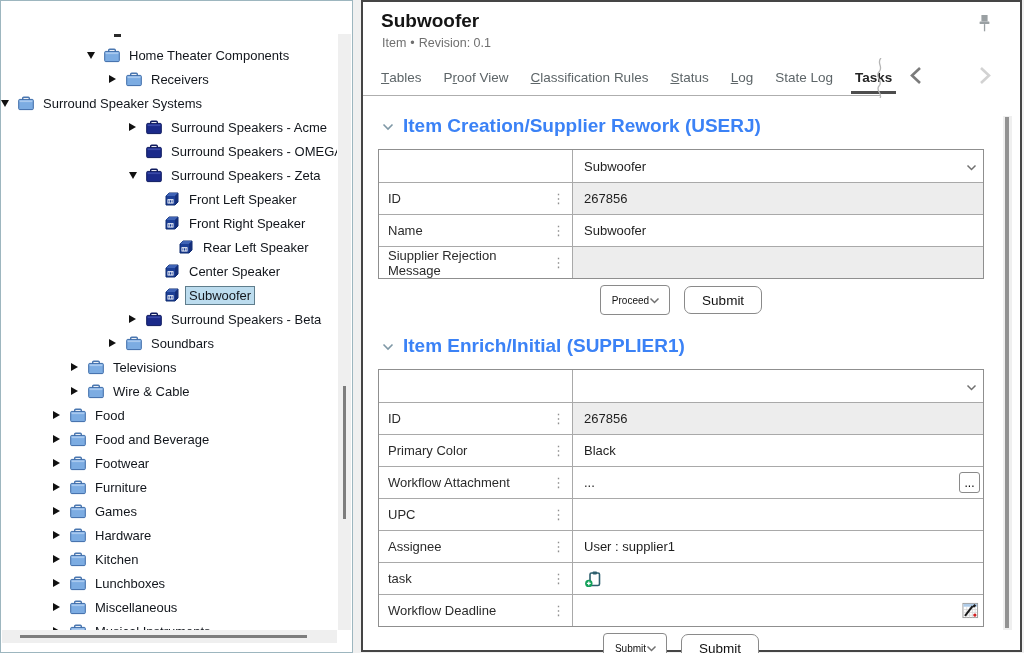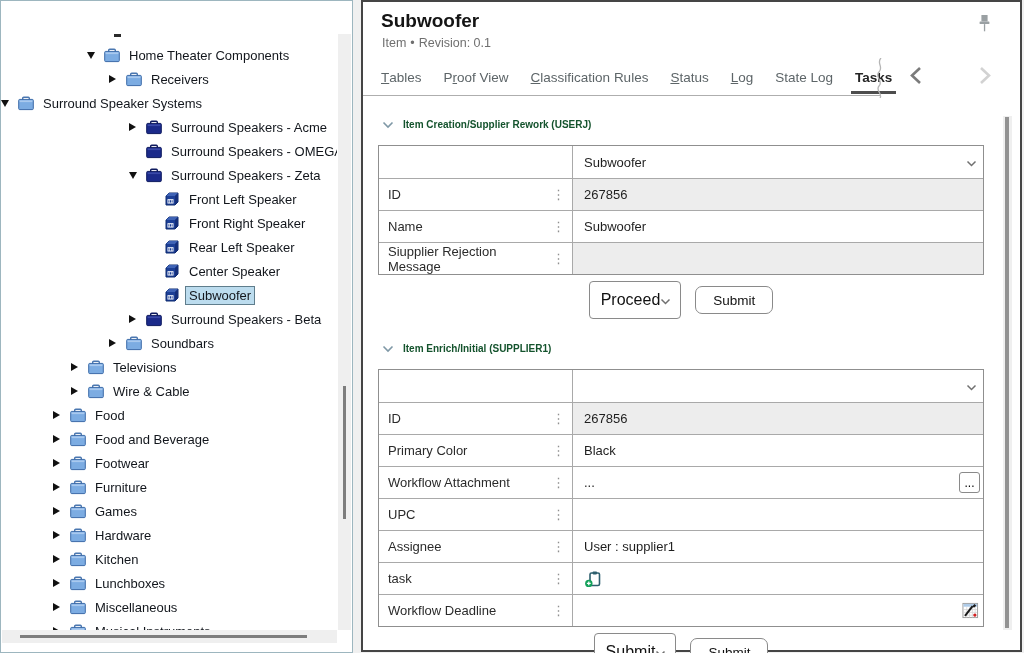--- a/index.html
+++ b/index.html
@@ -42,40 +42,40 @@
   .tab u { text-decoration:underline; }
   .tab.active { color:#242424; font-weight:bold; }
   .tab.active::after { content:""; position:absolute; left:-4px; right:-4px; bottom:0; height:3px; background:#4d4d4d; }
   .tab-divider { position:absolute; left:0; top:93px; width:517px; height:1px; background:#aeaeae; }
   .squiggle { position:absolute; left:512px; top:56px; }
   .nav-prev { position:absolute; left:546px; top:64px; cursor:pointer; }
   .nav-next { position:absolute; left:616px; top:64px; cursor:default; }
 
   .sections { position:absolute; left:15px; top:93px; width:622px; }
   .sec-head { margin:20px 0 12px 4px; display:flex; align-items:center; gap:9px; cursor:pointer; }
-  .sec-title { font-size:10px; font-weight:bold; color:#14532d; }
+  .sec-title { font-size:19px; font-weight:bold; color:#3b82f6; }
 
   .ptable { border:1px solid #8f8f8f; width:606px; background:#fff; }
   .prow { display:flex; height:32px; border-top:1px solid #a9a9a9; }
   .prow:first-child { border-top:none; }
   .lcell { width:194px; flex:none; display:flex; align-items:center; padding:0 7px 0 9px;
     border-right:1px solid #a9a9a9; font-size:13px; color:#2b2b2b; }
   .dots { margin-left:auto; color:#8f8f8f; font-size:13px; cursor:pointer; line-height:1; }
   .vcell { flex:1; display:flex; align-items:center; padding:0 6px 0 11px; font-size:13px; color:#1f1f1f; position:relative; }
   .prow.readonly .vcell { background:#ededed; }
   .vcell.combo { justify-content:space-between; cursor:pointer; }
   .trail-btn { position:absolute; right:3px; top:5px; width:21px; height:21px; border:1px solid #8a8a8a;
     border-radius:3px; background:#fff; font-size:12px; line-height:1; cursor:pointer;
     display:flex; align-items:center; justify-content:center; font-family:inherit; }
   .cell-right-icon { position:absolute; right:4px; top:7px; cursor:pointer; }
   .cell-left-icon { display:inline-flex; margin-right:6px; cursor:pointer; }
 
   .actions { display:flex; justify-content:center; align-items:center; gap:14px; margin:6px 0 6px; width:606px; }
-  .action-select { border:1px solid #8a8a8a; border-radius:4px; height:38px; background:#fff;
-    display:inline-flex; align-items:center; padding:0 9px 0 11px; font-size:16px; color:#111; cursor:pointer; }
+  .action-select { border:1px solid #8a8a8a; border-radius:4px; height:30px; background:#fff;
+    display:inline-flex; align-items:center; padding:0 9px 0 11px; font-size:10px; color:#111; cursor:pointer; }
   .action-button { border:1px solid #8a8a8a; border-radius:7px; height:28px; padding:0 17px;
     background:#fff; font-size:13.5px; color:#111; font-family:inherit; cursor:pointer; }
 
   .dp-vscroll { position:absolute; right:8px; top:114px; width:9px; height:514px; background:#efefef; }
   .dp-vscroll .thumb { position:absolute; left:2px; top:1px; width:4px; height:511px; background:#929292; }
 </style>
 </head>
 <body>
 
 <div class="app">
@@ -173,21 +173,21 @@
                 <path d="M2 5 L5 2 H14 L11 5 Z" fill="#3f63b5"></path>
                 <path d="M14 2 V11 L11 14 V5 Z" fill="#152f7a"></path>
                 <rect x="3.5" y="8.2" width="6" height="4.3" fill="#fff"></rect>
                 <rect x="4.4" y="9.2" width="1" height="2.4" fill="#1c3f96"></rect>
                 <rect x="6" y="9.2" width="1" height="2.4" fill="#1c3f96"></rect>
                 <rect x="7.6" y="9.2" width="1" height="2.4" fill="#1c3f96"></rect>
               </svg>
             </span>
             <span class="tlabel">Front Right Speaker</span>
           </div>
-          <div class="tree-row" style="padding-left: 146px;">
+          <div class="tree-row" style="padding-left: 146px; margin-left: 14px;">
             <span class="tw none"></span>
             <span class="ticon">
               <svg width="16" height="16" viewBox="0 0 16 16">
                 <path d="M2 5 L5 2 H14 V11 L11 14 H2 Z" fill="#1c3f96" stroke="#0d2a6e"></path>
                 <path d="M2 5 L5 2 H14 L11 5 Z" fill="#3f63b5"></path>
                 <path d="M14 2 V11 L11 14 V5 Z" fill="#152f7a"></path>
                 <rect x="3.5" y="8.2" width="6" height="4.3" fill="#fff"></rect>
                 <rect x="4.4" y="9.2" width="1" height="2.4" fill="#1c3f96"></rect>
                 <rect x="6" y="9.2" width="1" height="2.4" fill="#1c3f96"></rect>
                 <rect x="7.6" y="9.2" width="1" height="2.4" fill="#1c3f96"></rect>

